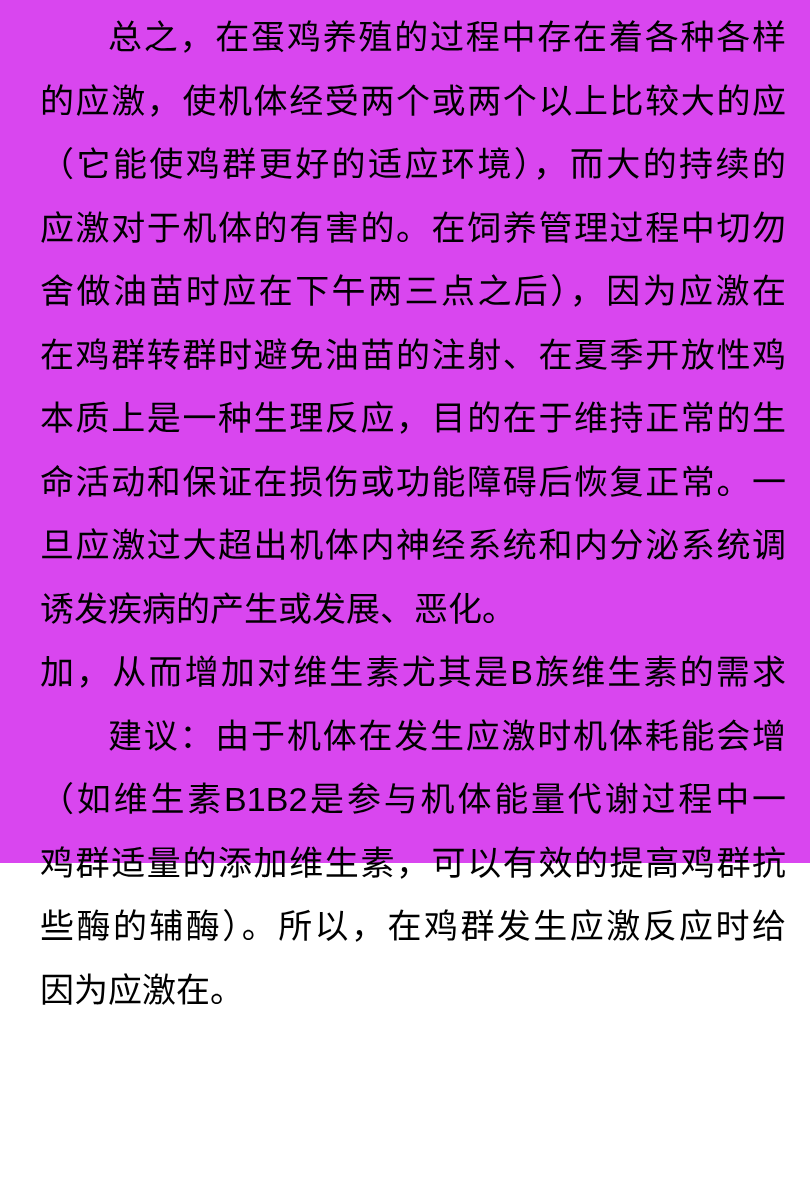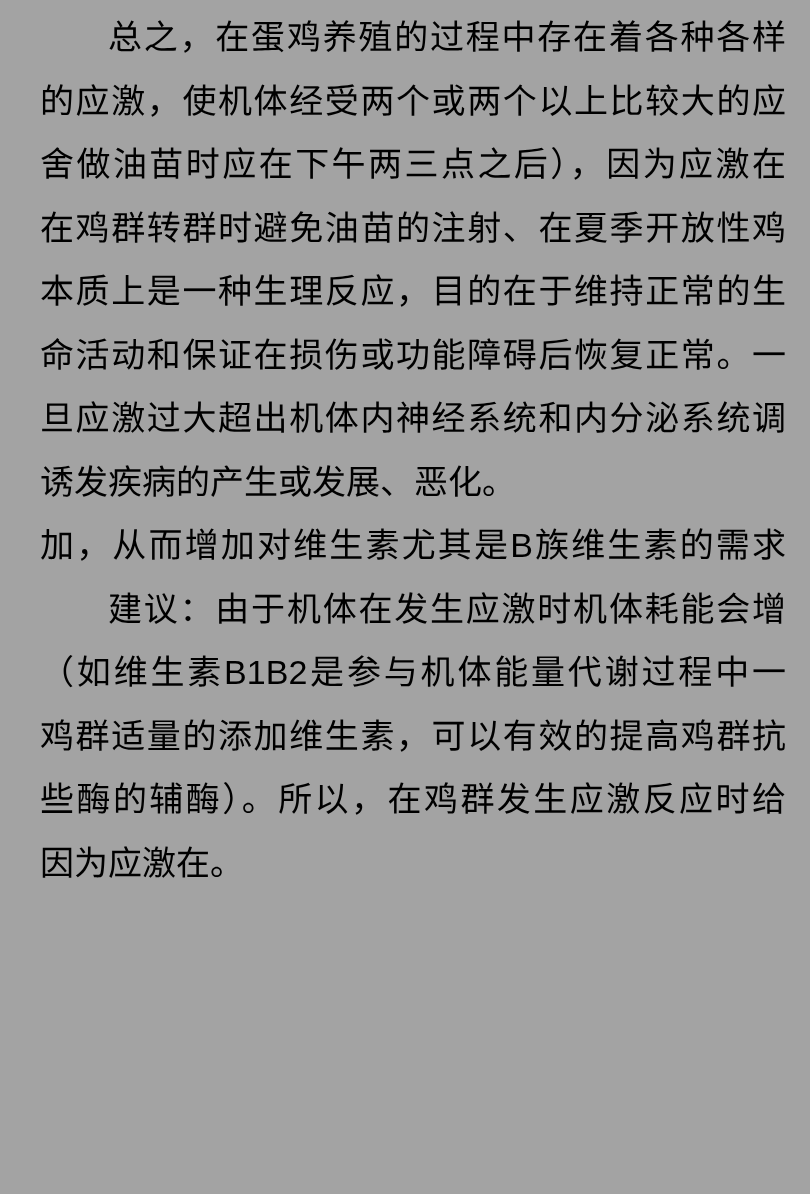--- a/index.html
+++ b/index.html
@@ -9,23 +9,23 @@
   body {
     width: 810px;
     height: 1194px;
     background: #ffffff;
     overflow: hidden;
     font-family: "Liberation Sans", "DejaVu Sans", sans-serif;
   }
   .page {
     box-sizing: border-box;
     width: 810px;
-    height: 1194px;
+    height: 863px;
     padding: 6px 24px 0 40px;
-    background: #a3a3a3;
+    background: #d946ef;
   }
   .line {
     margin: 0;
     padding: 0;
     height: 63.5px;
     line-height: 63.5px;
     font-size: 34px;
     color: #000000;
     font-weight: 500;
     text-align: justify;
@@ -42,20 +42,22 @@
     text-align-last: left;
   }
 </style>
 </head>
 <body>
 
 <div class="page">
   <div class="paragraph">
     <p class="line indent">总之，在蛋鸡养殖的过程中存在着各种各样</p>
     <p class="line">的应激，使机体经受两个或两个以上比较大的应激</p>
+    <p class="line">（它能使鸡群更好的适应环境），而大的持续的</p>
+    <p class="line">应激对于机体的有害的。在饲养管理过程中切勿</p>
     <p class="line">舍做油苗时应在下午两三点之后），因为应激在</p>
     <p class="line">在鸡群转群时避免油苗的注射、在夏季开放性鸡</p>
     <p class="line">本质上是一种生理反应，目的在于维持正常的生</p>
     <p class="line">命活动和保证在损伤或功能障碍后恢复正常。一</p>
     <p class="line">旦应激过大超出机体内神经系统和内分泌系统调</p>
     <p class="line para-end">诱发疾病的产生或发展、恶化。</p>
   </div>
   <div class="paragraph">
     <p class="line">加，从而增加对维生素尤其是B族维生素的需求</p>
     <p class="line indent">建议：由于机体在发生应激时机体耗能会增</p>

